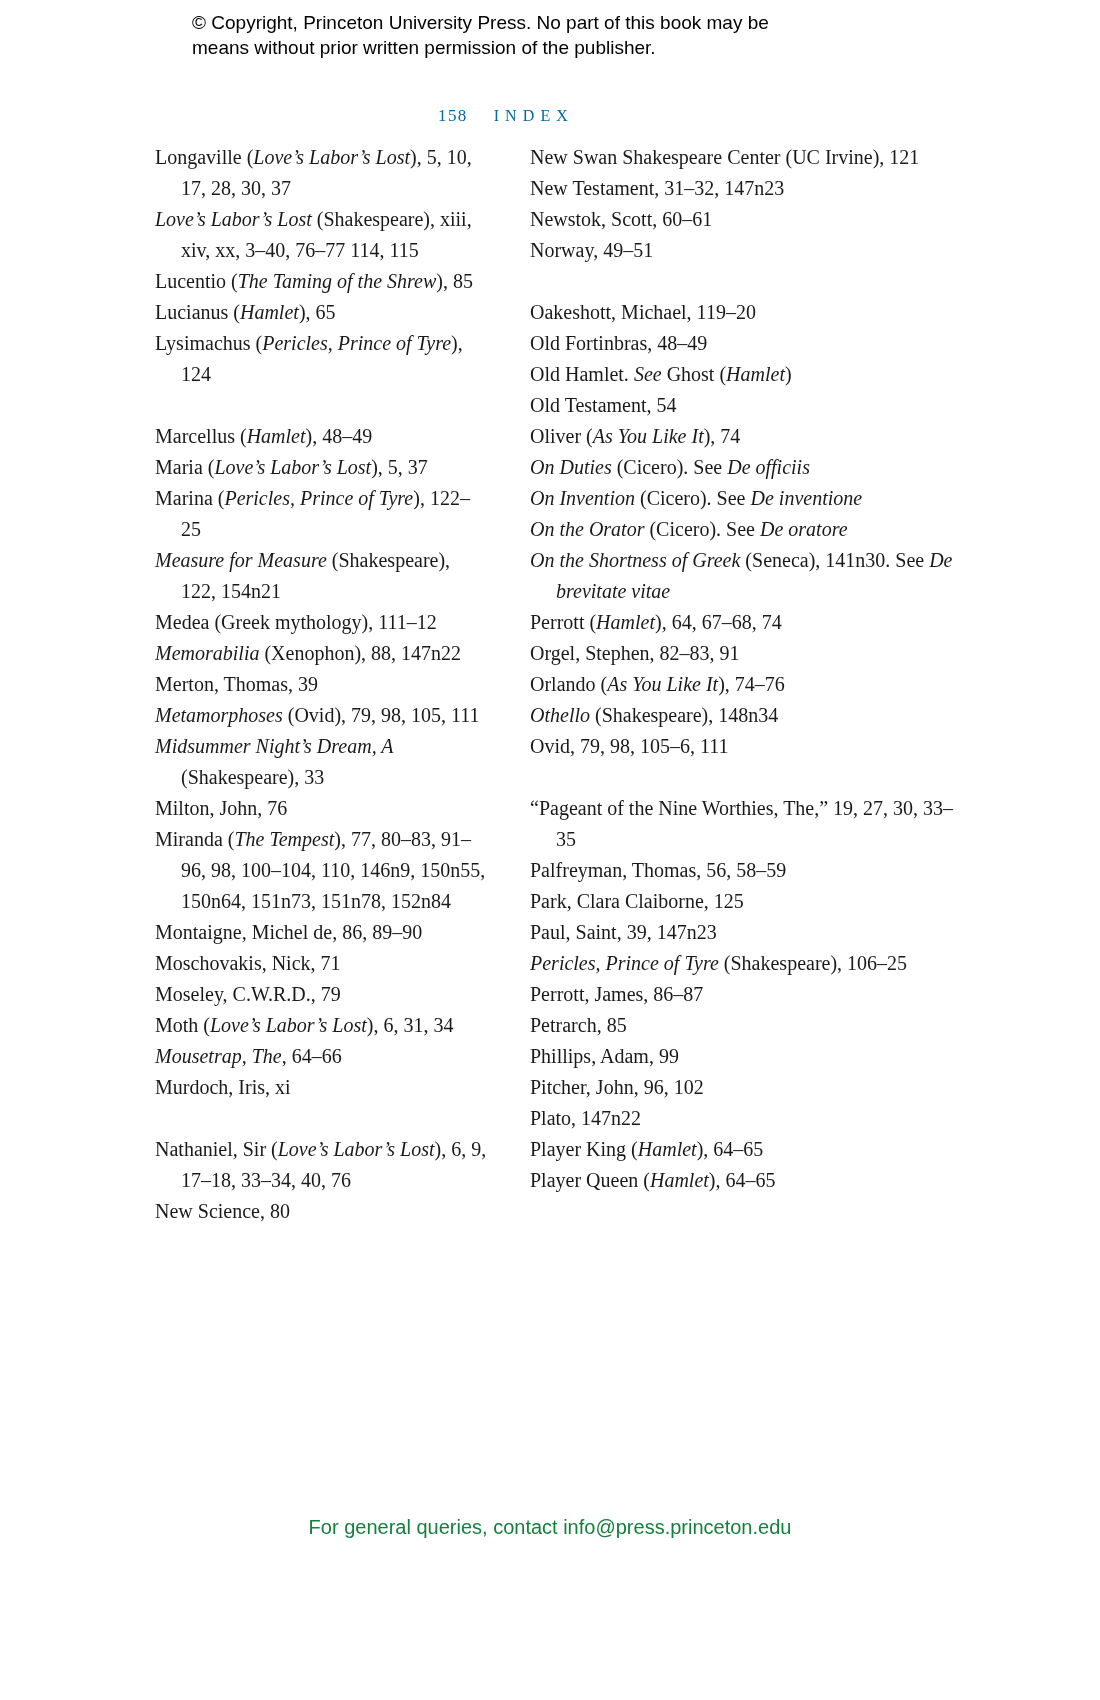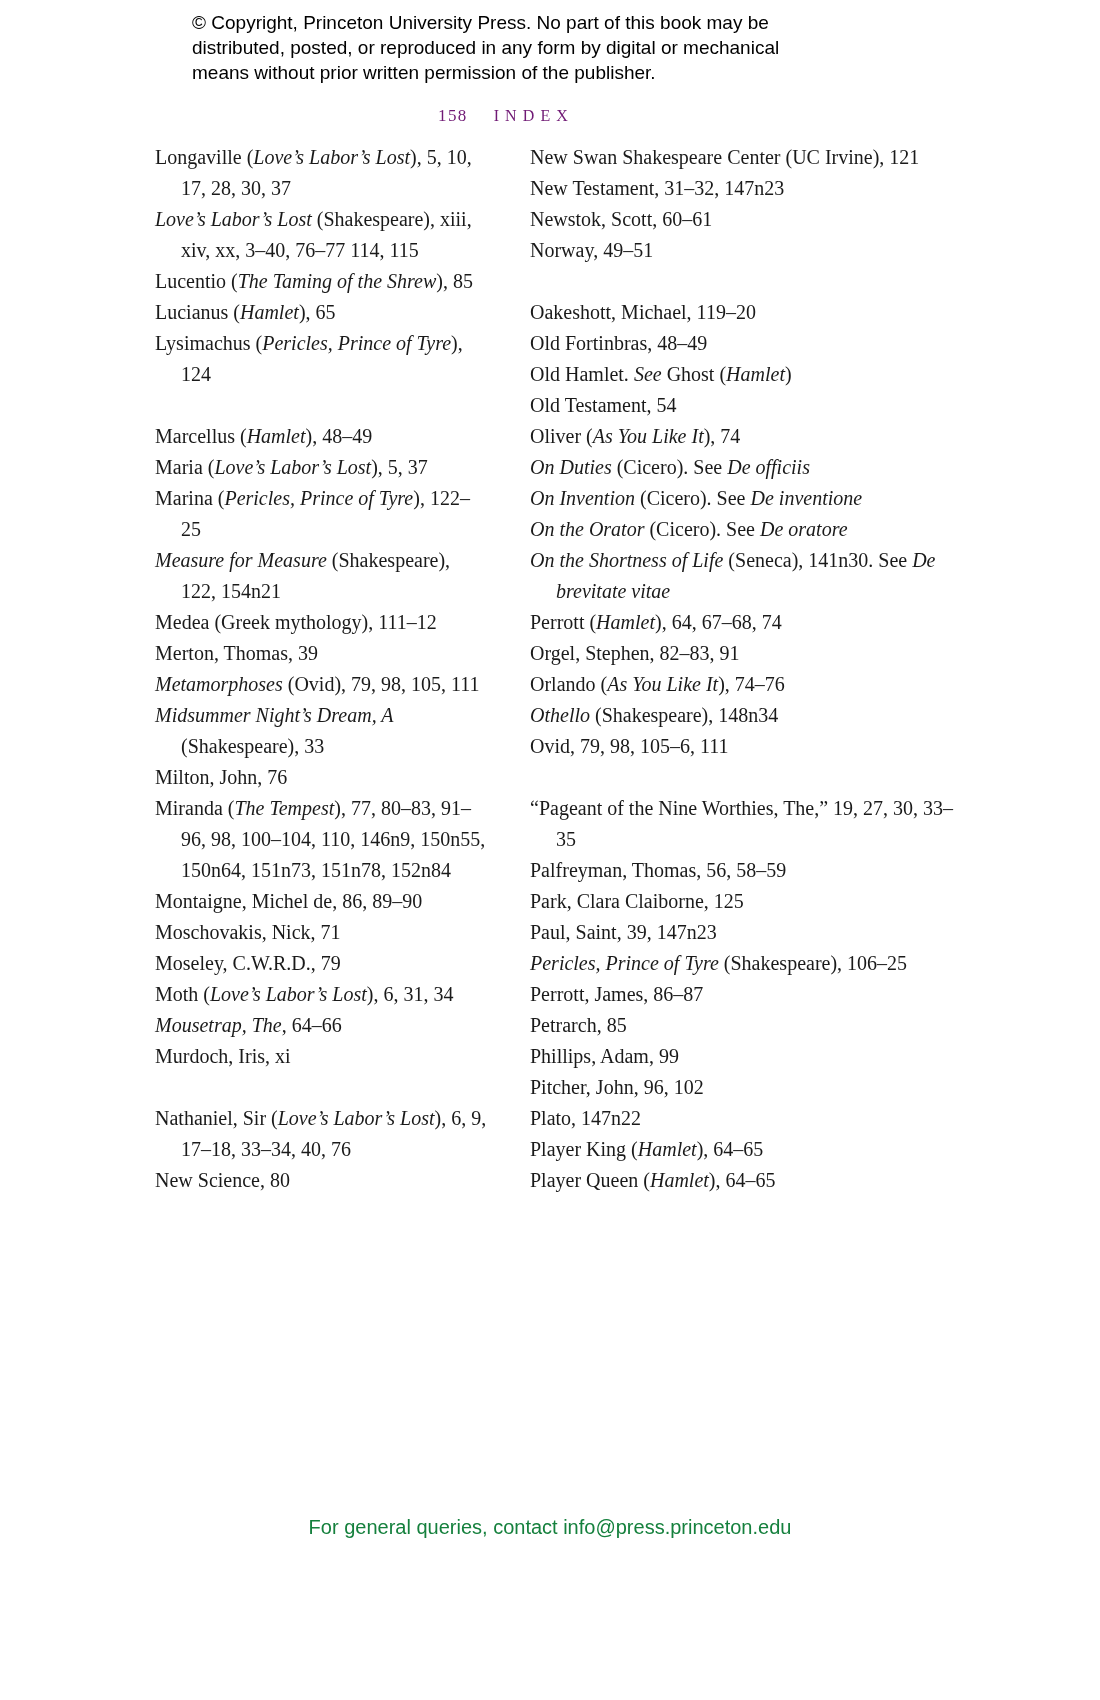--- a/index.html
+++ b/index.html
@@ -21,21 +21,21 @@
     line-height: 25px;
     color: #000000;
   }
   .page-header {
     position: absolute;
     top: 106px;
     left: 0;
     width: 1012px;
     text-align: center;
     font-size: 17px;
-    color: #701a75;
+    color: #0369a1;
   }
   .page-number {
     letter-spacing: 0.08em;
   }
   .index-title {
     margin-left: 26px;
     letter-spacing: 0.38em;
     font-size: 16px;
   }
   .index {
@@ -67,21 +67,20 @@
     color: #15803d;
   }
 </style>
 </head>
 <body>
 
 <div class="page">
 
   <div class="copyright">
     <div>© Copyright, Princeton University Press. No part of this book may be</div>
-    <div>distributed, posted, or reproduced in any form by digital or mechanical</div>
     <div>means without prior written permission of the publisher.</div>
   </div>
 
   <div class="page-header">
     <span class="page-number">158</span><span class="index-title">INDEX</span>
   </div>
 
   <div class="index">
     <div class="col-left">
         <div class="group">
@@ -90,20 +89,21 @@
           <div class="entry"><span>Lucentio (</span><span class="it">The Taming of the Shrew</span><span>), 85</span></div>
           <div class="entry"><span>Lucianus (</span><span class="it">Hamlet</span><span>), 65</span></div>
           <div class="entry"><span>Lysimachus (</span><span class="it">Pericles, Prince of Tyre</span><span>), 124</span></div>
         </div>
         <div class="group">
           <div class="entry"><span>Marcellus (</span><span class="it">Hamlet</span><span>), 48–49</span></div>
           <div class="entry"><span>Maria (</span><span class="it">Love’s Labor’s Lost</span><span>), 5, 37</span></div>
           <div class="entry"><span>Marina (</span><span class="it">Pericles, Prince of Tyre</span><span>), 122–25</span></div>
           <div class="entry"><span class="it">Measure for Measure</span><span> (Shakespeare), 122, 154n21</span></div>
           <div class="entry"><span>Medea (Greek mythology), 111–12</span></div>
+          <div class="entry"><span class="it">Memorabilia</span><span> (Xenophon), 88, 147n22</span></div>
           <div class="entry"><span>Merton, Thomas, 39</span></div>
           <div class="entry"><span class="it">Metamorphoses</span><span> (Ovid), 79, 98, 105, 111</span></div>
           <div class="entry"><span class="it">Midsummer Night’s Dream, A</span><span> (Shakespeare), 33</span></div>
           <div class="entry"><span>Milton, John, 76</span></div>
           <div class="entry"><span>Miranda (</span><span class="it">The Tempest</span><span>), 77, 80–83, 91–96, 98, 100–104, 110, 146n9, 150n55, 150n64, 151n73, 151n78, 152n84</span></div>
           <div class="entry"><span>Montaigne, Michel de, 86, 89–90</span></div>
           <div class="entry"><span>Moschovakis, Nick, 71</span></div>
           <div class="entry"><span>Moseley, C.W.R.D., 79</span></div>
           <div class="entry"><span>Moth (</span><span class="it">Love’s Labor’s Lost</span><span>), 6, 31, 34</span></div>
           <div class="entry"><span class="it">Mousetrap, The</span><span>, 64–66</span></div>
@@ -123,21 +123,21 @@
         </div>
         <div class="group">
           <div class="entry"><span>Oakeshott, Michael, 119–20</span></div>
           <div class="entry"><span>Old Fortinbras, 48–49</span></div>
           <div class="entry"><span>Old Hamlet. </span><span class="it">See</span><span> Ghost (</span><span class="it">Hamlet</span><span>)</span></div>
           <div class="entry"><span>Old Testament, 54</span></div>
           <div class="entry"><span>Oliver (</span><span class="it">As You Like It</span><span>), 74</span></div>
           <div class="entry"><span class="it">On Duties</span><span> (Cicero). See </span><span class="it">De officiis</span></div>
           <div class="entry"><span class="it">On Invention</span><span> (Cicero). See </span><span class="it">De inventione</span></div>
           <div class="entry"><span class="it">On the Orator</span><span> (Cicero). See </span><span class="it">De oratore</span></div>
-          <div class="entry"><span class="it">On the Shortness of Life</span><span> (Seneca), 141n30. See </span><span class="it">De brevitate vitae</span></div>
+          <div class="entry"><span class="it">On the Shortness of Greek</span><span> (Seneca), 141n30. See </span><span class="it">De brevitate vitae</span></div>
           <div class="entry"><span>Perrott (</span><span class="it">Hamlet</span><span>), 64, 67–68, 74</span></div>
           <div class="entry"><span>Orgel, Stephen, 82–83, 91</span></div>
           <div class="entry"><span>Orlando (</span><span class="it">As You Like It</span><span>), 74–76</span></div>
           <div class="entry"><span class="it">Othello</span><span> (Shakespeare), 148n34</span></div>
           <div class="entry"><span>Ovid, 79, 98, 105–6, 111</span></div>
         </div>
         <div class="group">
           <div class="entry"><span>“Pageant of the Nine Worthies, The,” 19, 27, 30, 33–35</span></div>
           <div class="entry"><span>Palfreyman, Thomas, 56, 58–59</span></div>
           <div class="entry"><span>Park, Clara Claiborne, 125</span></div>

